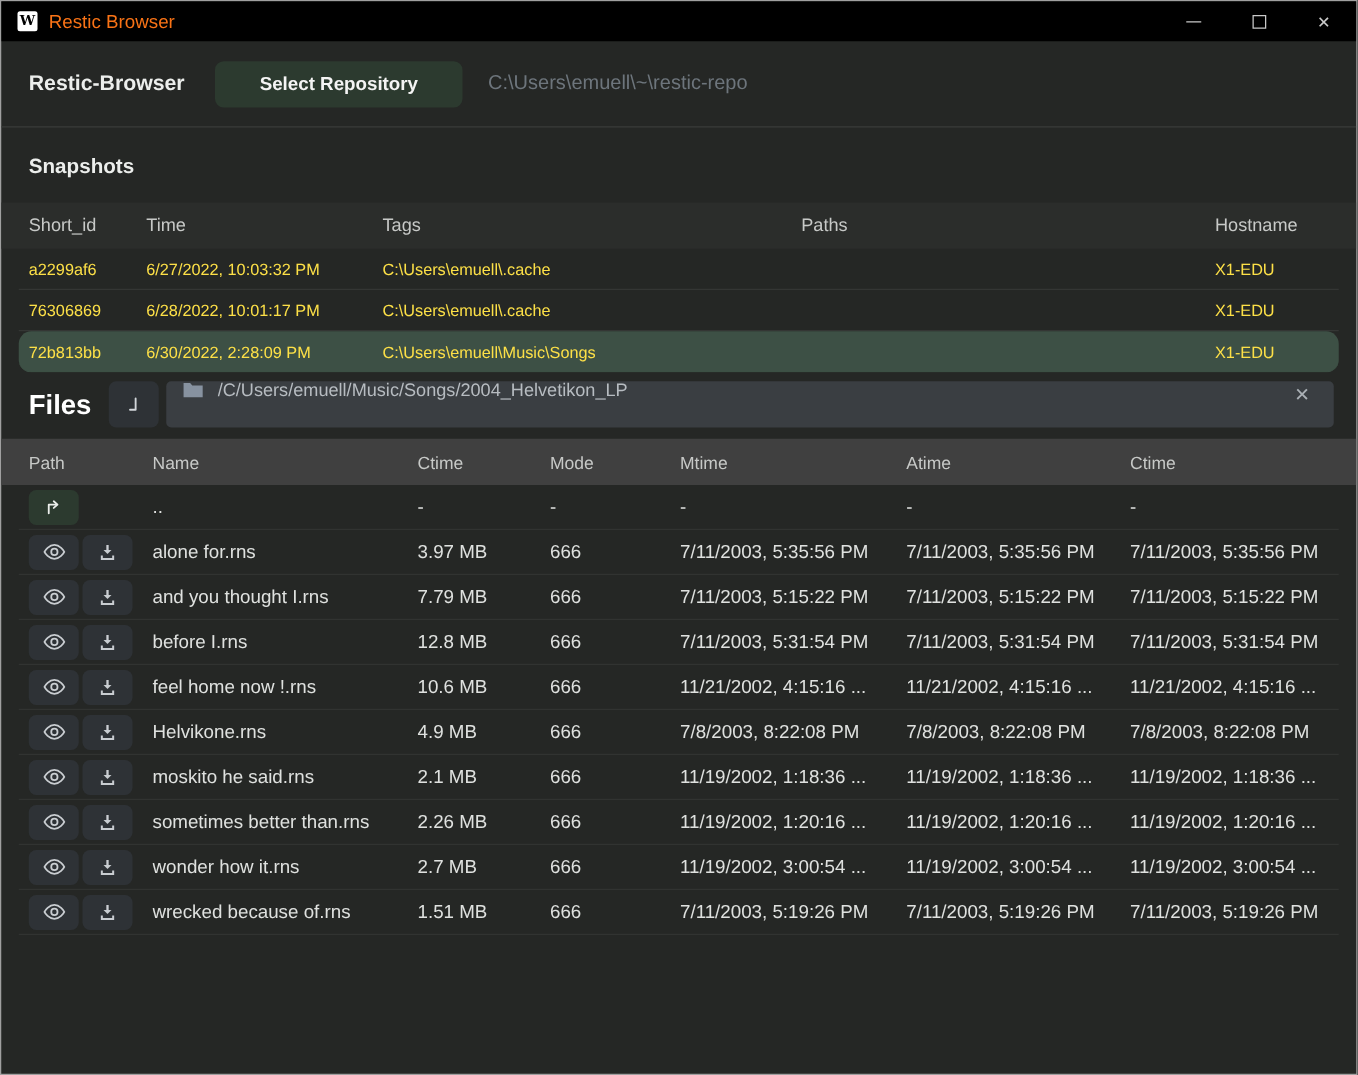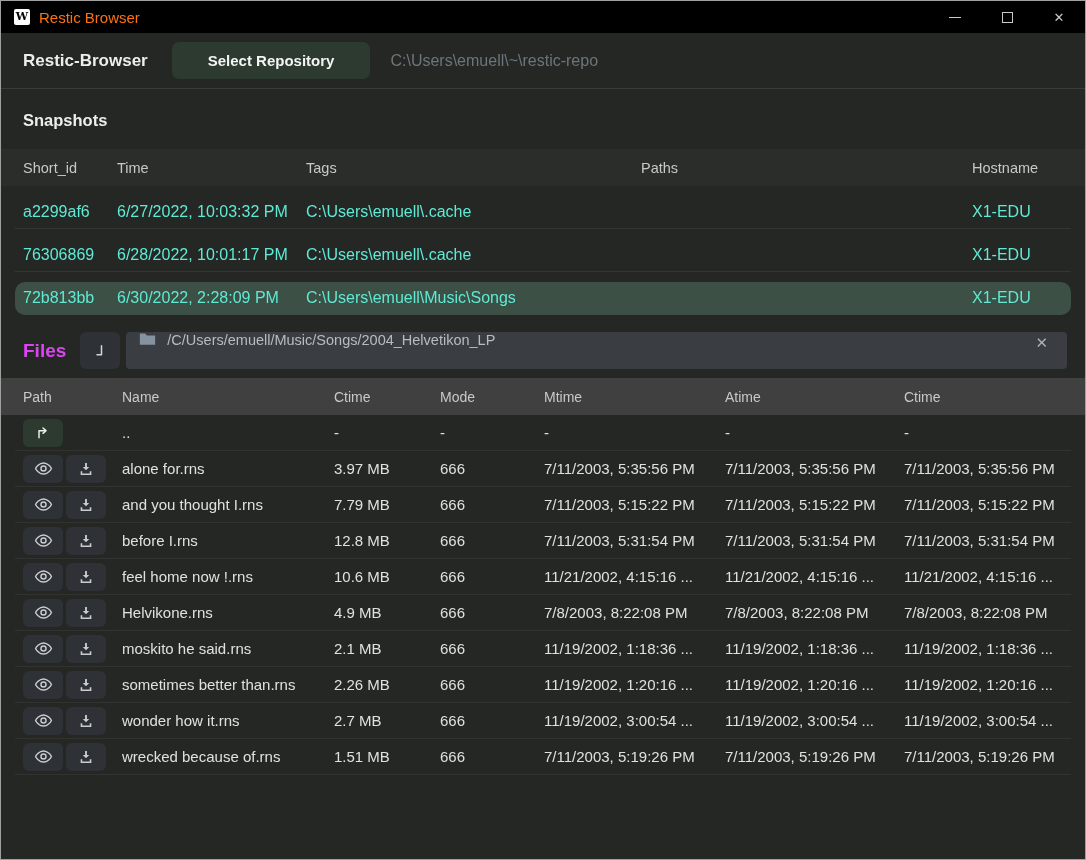--- a/index.html
+++ b/index.html
@@ -30,21 +30,21 @@
   .win-btn {
     width: 52px; height: 100%;
     display: flex; align-items: center; justify-content: center;
     color: #c9c9c9; font-size: 13px; cursor: default;
   }
   .min-glyph { width: 12px; border-top: 1.4px solid #c9c9c9; display: inline-block; }
   .max-glyph { width: 11px; height: 11px; border: 1.4px solid #c9c9c9; display: inline-block; }
 
   
   .header {
-    height: 56px; display: flex; align-items: center;
+    height: 69px; display: flex; align-items: center;
     padding: 0 22px; border-bottom: 1px solid #3a3c3a;
   }
   .app-title { font-size: 17px; font-weight: bold; color: #eceeec; }
   .select-repo-btn {
     margin-left: 24px; background: #2c3a2f; color: #f4f4f4;
     font-family: "Liberation Sans", sans-serif;
     font-weight: bold; font-size: 15px;
     padding: 10px 36px; border-radius: 7px; border: none; cursor: pointer;
   }
   .repo-path { margin-left: 20px; color: #6d757c; font-size: 16px; }
@@ -54,30 +54,30 @@
 
   
   .snap-header {
     display: grid; grid-template-columns: 94px 189px 335px 331px 1fr;
     align-items: center; height: 37px; padding: 0 22px;
     background: #2b2d2b; color: #c7c9c7; font-size: 14.5px;
   }
   .snap-row {
     display: grid; grid-template-columns: 94px 189px 335px 331px 1fr;
     align-items: center; height: 33px;
-    margin: 10px 14px; padding: 0 8px;
-    font-size: 16px; color: #5eead4;
+    margin: 0 14px; padding: 0 8px;
+    font-size: 13px; color: #fde047;
     border-bottom: 1px solid #343634;
     cursor: default;
   }
   .snap-row.selected { background: #3d5045; border-bottom-color: #3d5045; border-radius: 10px; }
 
   
   .files-bar { display: flex; align-items: center; padding: 7px 18px 9px 22px; }
-  .files-title { font-size: 19px; font-weight: bold; color: #d946ef; margin-right: 14px; }
+  .files-title { font-size: 22px; font-weight: bold; color: #ffffff; margin-right: 14px; }
   .root-btn {
     width: 40px; height: 37px; background: #2e3236; border: none;
     border-radius: 6px; display: flex; align-items: center; justify-content: center;
     margin-right: 6px; cursor: pointer; flex: none;
   }
   .path-bar {
     flex: 1; height: 37px; background: #3a3e42; border-radius: 4px;
     display: flex; align-items: flex-start; padding: 0 13px; cursor: text;
   }
   .folder-icon { margin-right: 11px; display: flex; }

